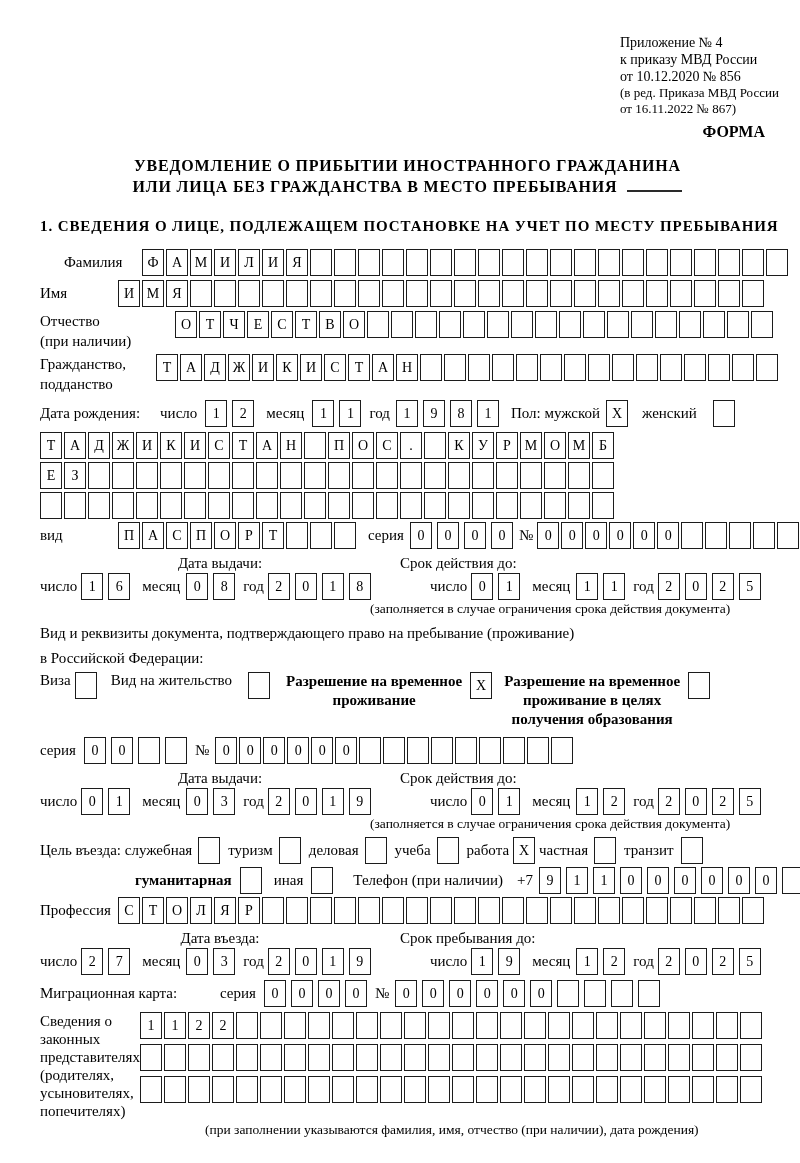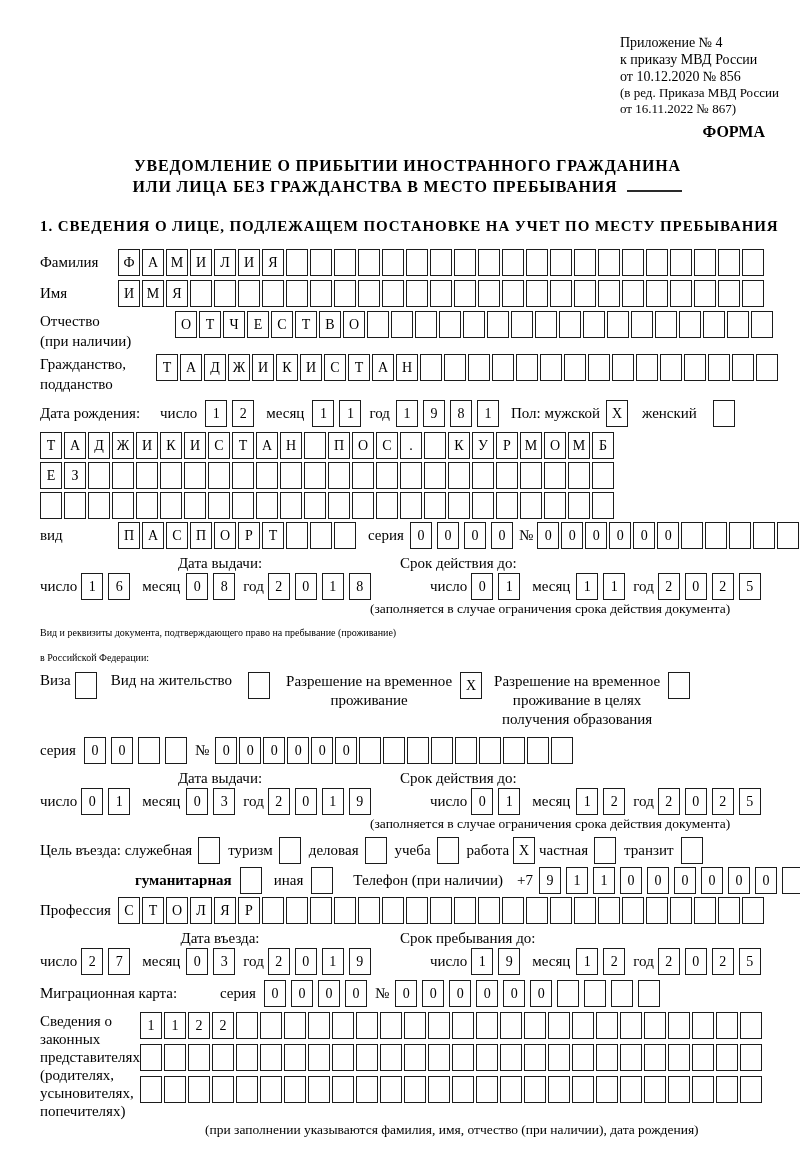--- a/index.html
+++ b/index.html
@@ -11,36 +11,36 @@
   .annex{margin-left:580px;font-size:14px;line-height:17px;}
   .annex .small{font-size:13px;line-height:16px;}
   .forma{margin-top:6px;margin-right:35px;text-align:right;font-weight:bold;font-size:16px;line-height:18px;}
   .title{margin-top:14px;text-align:center;font-weight:bold;font-size:16px;line-height:21px;letter-spacing:0.8px;margin-right:25px;}
   .tuline{display:inline-block;width:55px;height:2px;background:#2a2a2a;margin-left:10px;vertical-align:baseline;}
   .sec1{margin-top:20px;font-weight:bold;font-size:15px;letter-spacing:0.9px;line-height:18px;}
   .frow{display:flex;align-items:center;margin-top:4px;flex-wrap:nowrap;}
   .frow.top{align-items:flex-start;}
   .lbl{font-size:15px;flex:0 0 auto;white-space:nowrap;}
   .lblcol{display:flex;flex-direction:column;font-size:15px;line-height:20px;flex:0 0 auto;}
-  .optlbl{display:flex;flex-direction:column;font-size:15px;line-height:19px;text-align:center;flex:0 0 auto;}
+  .optlbl{display:flex;flex-direction:column;font-size:15px;line-height:19px;text-align:center;flex:0 0 auto;font-weight:bold;}
   .cells{display:inline-flex;gap:2px;flex:0 0 auto;}
   .cells.sp{gap:5px;}
   .cell{
     box-sizing:border-box;flex:0 0 auto;width:22px;height:27px;
     border:1.6px solid #1c1c1c;display:inline-flex;align-items:center;justify-content:center;
     font-size:14px;background:#fff;
   }
   .cellstack{display:flex;flex-direction:column;gap:3px;}
   .w78{width:78px;}.w112{width:112px;}.w135{width:135px;}.w165{width:165px;}.w100{width:100px;}.w150{width:150px;}
   .ml4{margin-left:4px;}.ml6{margin-left:6px;}.ml8{margin-left:8px;}
   .ml12{margin-left:12px;}.ml14{margin-left:14px;}.ml16{margin-left:16px;}.ml20{margin-left:20px;}
   .ml30{margin-left:30px;}.ml95{margin-left:95px;font-weight:bold;}
-  .mt3{margin-top:3px;}.mt5{margin-top:5px;}.mt6{margin-top:6px;}.mt8{margin-top:8px;}.mt14{margin-top:14px;}
+  .mt3{margin-top:3px;}.mt5{margin-top:5px;}.mt6{margin-top:6px;}.mt8{margin-top:8px;}.mt14{margin-top:14px;margin-left:24px;}
   .center-bold{margin-top:4px;text-align:center;font-weight:bold;font-size:15px;line-height:18px;margin-right:35px;}
-  .plainline{margin-top:7px;font-size:10px;line-height:18px;}
+  .plainline{margin-top:7px;font-size:15px;line-height:18px;}
   .dl-row{display:flex;margin-top:5px;font-size:15px;line-height:18px;}
   .dl-left{width:360px;text-align:center;}
   .dl-right{flex:1;text-align:left;margin-right:35px;}
   .dg-row{display:flex;align-items:center;margin-top:1px;}
   .dg{display:flex;align-items:center;flex:0 0 auto;}
   .dg-left{width:360px;}
   .note{margin-top:1px;margin-left:330px;font-size:13.5px;line-height:16px;white-space:nowrap;}
   .bottom-note{margin-top:2px;margin-left:165px;font-size:13.5px;line-height:16px;}
 </style>
 </head>

